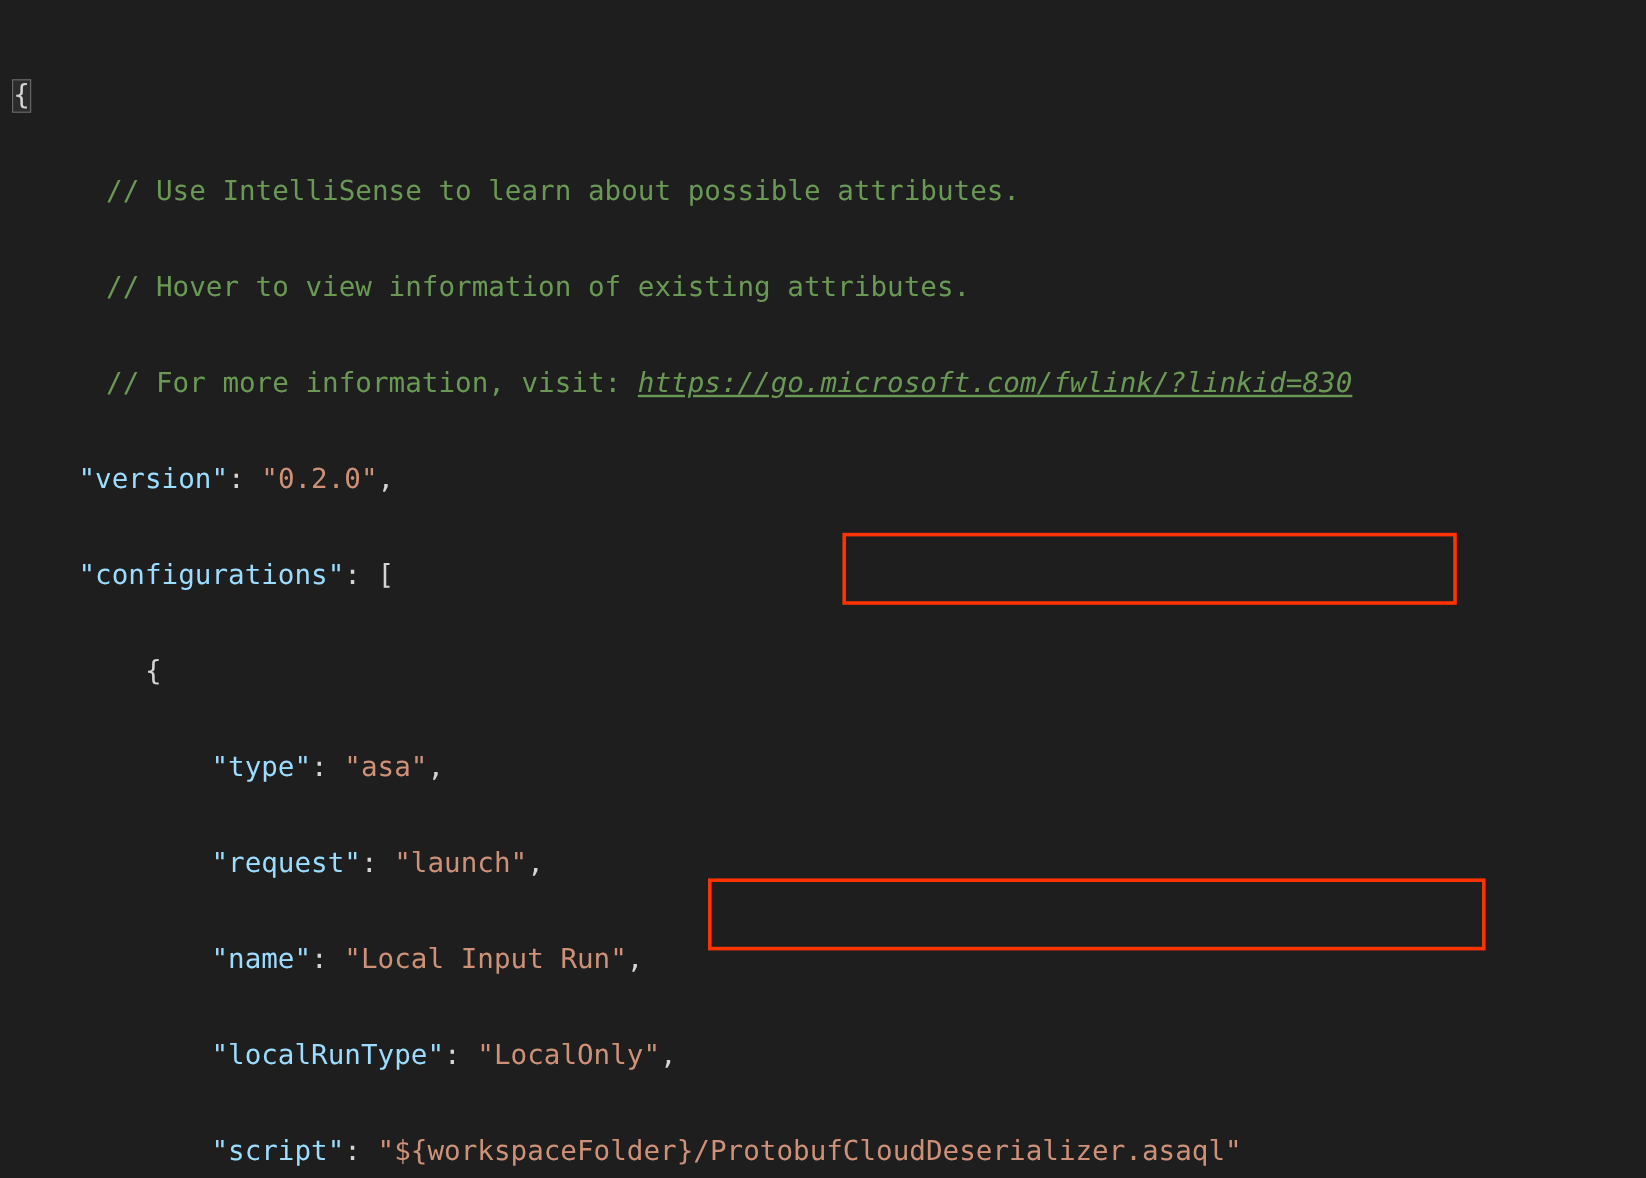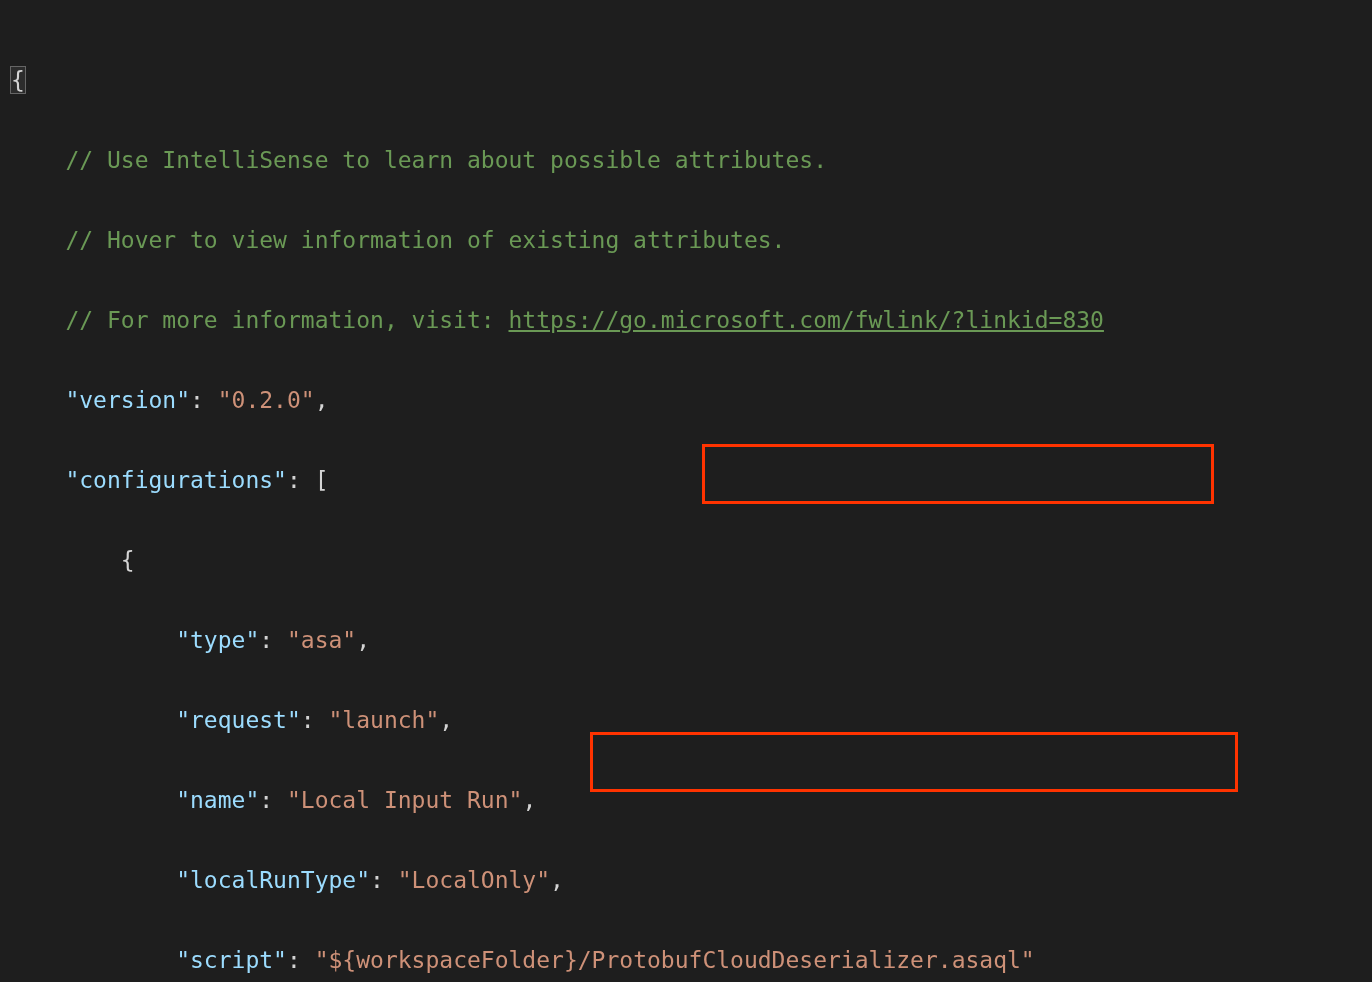--- a/index.html
+++ b/index.html
@@ -17,25 +17,25 @@
   .editor {
     padding: 20px 0 0 10px;
     white-space: pre;
     position: relative;
   }
   .brace { color: #d4d4d4; }
   .bracket-match {
     border: 1px solid #666;
     background: rgba(100,100,100,0.2);
   }
-  .comment { color: #6A9955; }
+  .comment { color: #6A9955; margin-left: 23px; }
   .key { color: #9CDCFE; }
   .string { color: #CE9178; }
   .punct { color: #d4d4d4; }
-  .link { text-decoration: underline; }
+  .link { text-decoration: underline; font-style: italic; }
   .line { display: block; height: 40px; white-space: pre; }
   .highlight-box {
     position: absolute;
     border: 3px solid #ff3300;
     pointer-events: none;
   }
 </style>
 </head>
 <body>
 

